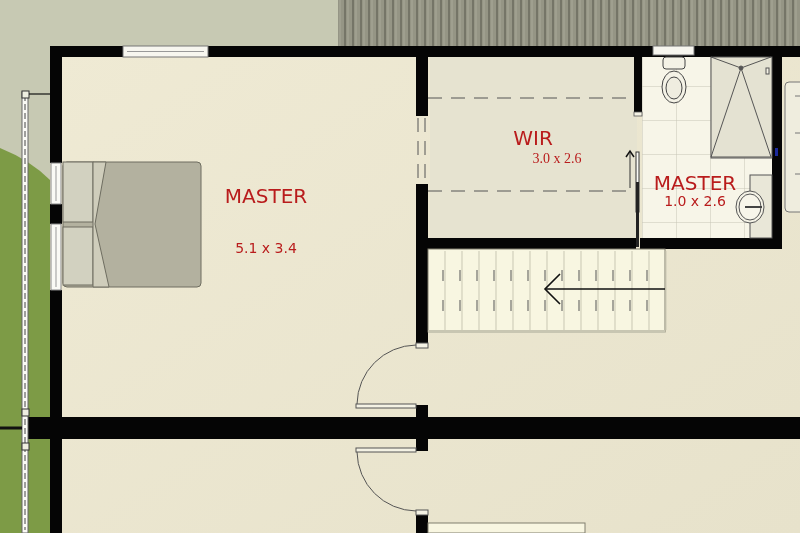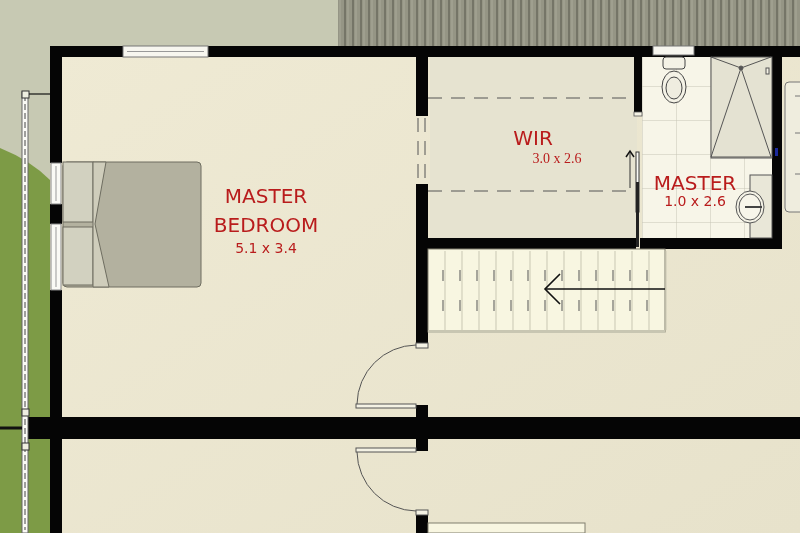--- a/index.html
+++ b/index.html
@@ -205,21 +205,20 @@
   <g stroke="#555" stroke-width="1" fill="none">
     <rect x="356" y="448" width="60" height="4" fill="#f4f2e4"></rect>
     <path d="M357 452 A60 60 0 0 0 416 511"></path>
     <rect x="416" y="510" width="12" height="5" fill="#f4f2e4"></rect>
   </g>
   <rect x="634" y="112" width="8" height="4" fill="#f4f2e4" stroke="#555" stroke-width="0.8"></rect>
 </svg>
 
 <div class="label master-name">
   <div>MASTER</div>
-  <div>BEDROOM</div>
 </div>
 <div class="label room-dim master-dim">5.1 x 3.4</div>
 
 <div class="label room-name wir-name">WIR</div>
 <div class="label room-dim wir-dim">3.0 x 2.6</div>
 
 <div class="label room-name ensuite-name">MASTER</div>
 <div class="label room-dim ensuite-dim">1.0 x 2.6</div>
 
 </body></html>

